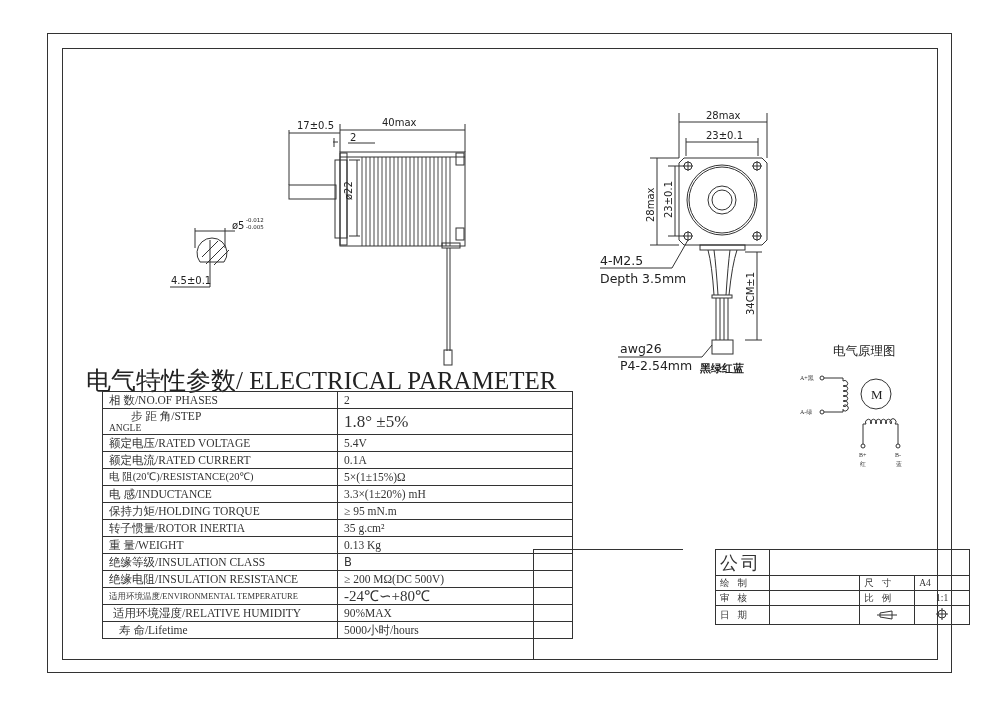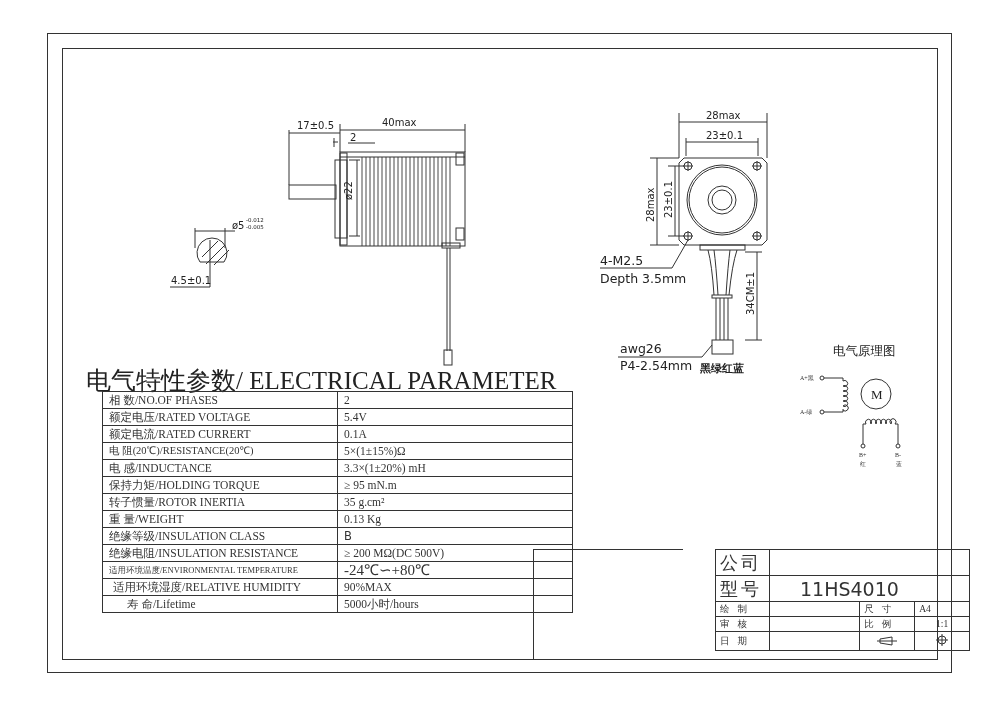--- a/index.html
+++ b/index.html
@@ -210,20 +210,27 @@
 <div class="abs schem-title">电气原理图</div>
 
 <div class="abs section-title">电气特性参数/ ELECTRICAL PARAMETER</div>
 
 <table class="params">
   <tbody>
       <tr>
         <td>相    数/NO.OF PHASES</td>
         <td class="val">2</td>
       </tr>
+  <tr class="tall">
+    <td>
+      <span class="step-lbl" style="padding-left:22px">步 距 角/STEP</span>
+      <span class="step-lbl small">ANGLE</span>
+    </td>
+    <td class="val big-val">1.8°  ±5%</td>
+  </tr>
   <tr>
         <td>额定电压/RATED VOLTAGE</td>
         <td class="val">5.4V</td>
       </tr>
   <tr>
         <td>额定电流/RATED CURRERT</td>
         <td class="val">0.1A</td>
       </tr>
   <tr>
         <td style="font-size:10.5px">电    阻(20℃)/RESISTANCE(20℃)</td>
@@ -255,43 +262,39 @@
       </tr>
   <tr>
         <td style="font-size:8.5px">适用环境温度/ENVIRONMENTAL TEMPERATURE</td>
         <td class="val" style="font-size:15px">-24℃∽+80℃</td>
       </tr>
   <tr>
         <td style="padding-left:10px">适用环境湿度/RELATIVE HUMIDITY</td>
         <td class="val">90%MAX</td>
       </tr>
   <tr>
-        <td style="padding-left:24px">寿    命/Lifetime</td>
+        <td style="padding-left:16px">寿    命/Lifetime</td>
         <td class="val">5000小时/hours</td>
       </tr>
 </tbody>
   </table>
 
 <div class="abs blank-box"></div>
 
 <table class="titleblock">
   <colgroup>
       <col style="width:54px">
       <col style="width:91px">
       <col style="width:55px">
       <col style="width:55px">
     </colgroup>
   <tbody>
       <tr>
     <td class="tb-big">公司</td>
     <td colspan="3"></td>
-  </tr>
-  <tr>
-    <td class="tb-big">型号</td>
-    <td colspan="3" class="tb-model">11HS4010</td>
   </tr>
   <tr>
     <td class="tb-small">绘制</td>
     <td></td>
     <td class="tb-small">尺寸</td>
     <td class="tb-val">A4</td>
   </tr>
   <tr>
     <td class="tb-small">审核</td>
     <td></td>

